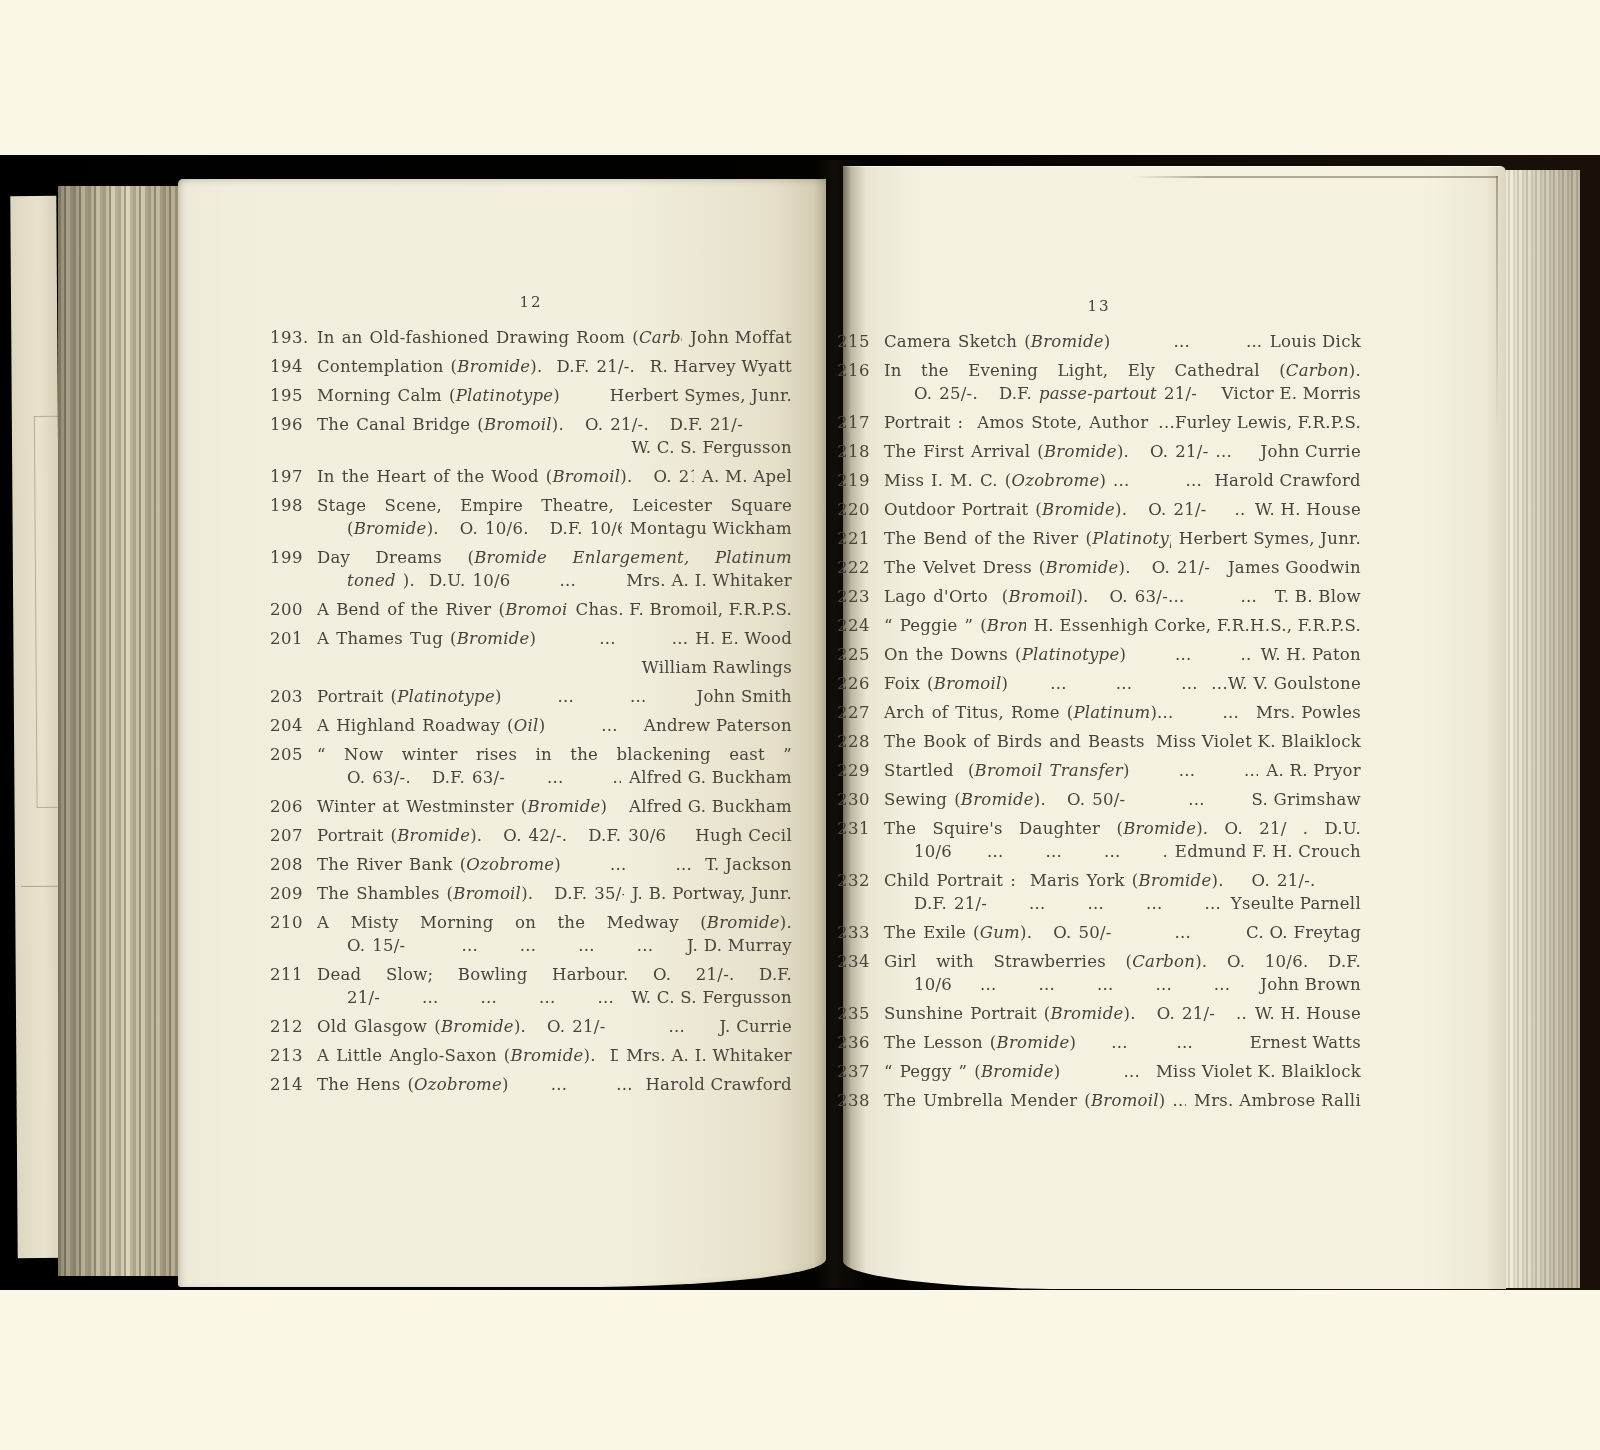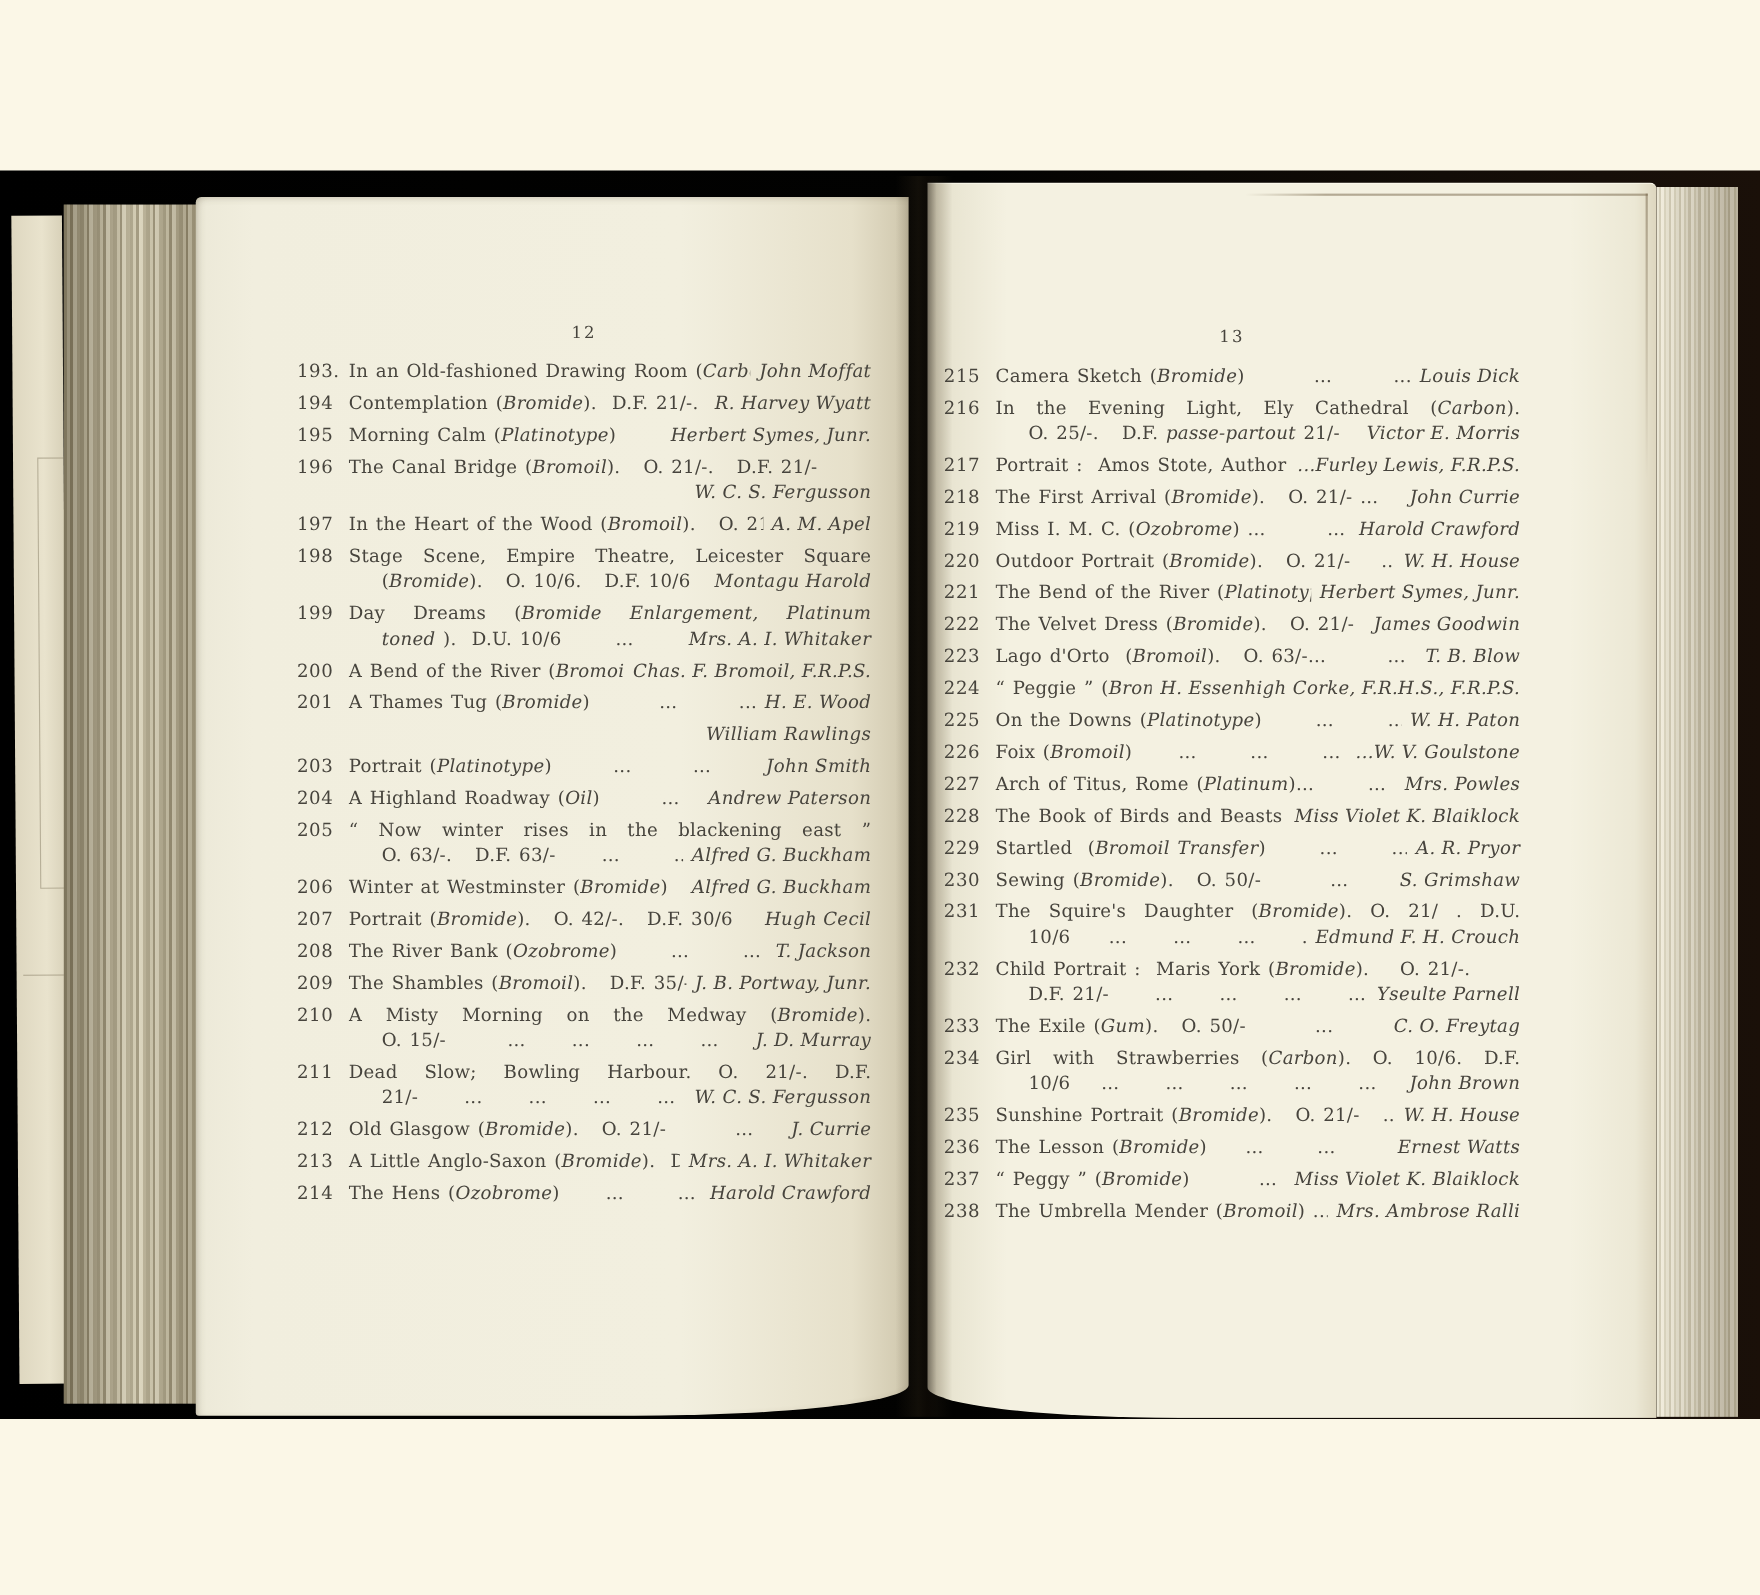--- a/index.html
+++ b/index.html
@@ -39,34 +39,34 @@
     background:linear-gradient(90deg,rgba(55,44,26,0) 0%,rgba(55,44,26,.30) 40%,rgba(22,16,9,.52) 55%,rgba(55,44,26,.18) 72%,rgba(55,44,26,0) 100%);
     pointer-events:none;}
   
   .imprint-h{position:absolute;left:1132px;top:176px;width:366px;height:2px;
     background:linear-gradient(90deg,rgba(115,98,70,0),rgba(115,98,70,.5) 20%,rgba(115,98,70,.5));}
   .imprint-v{position:absolute;left:1496px;top:176px;width:2px;height:260px;
     background:linear-gradient(180deg,rgba(115,98,70,.5),rgba(115,98,70,0));}
   
   .text-col{position:absolute;color:#47443d;font-size:16.5px;}
   .text-col-left{left:270px;top:292px;width:522px;}
-  .text-col-right{left:858px;top:296px;width:524px;}
+  .text-col-right{left:837px;top:296px;width:524px;}
   .pagenum{text-align:center;font-size:15px;letter-spacing:2px;margin-bottom:14px;
     line-height:20px;}
   .entries{margin-top:12px;}
   .entry{margin-bottom:6px;}
   .line{display:flex;align-items:flex-end;line-height:23px;}
   .num{flex:0 0 47px;letter-spacing:.5px;}
   .ltext{flex:0 1 auto;min-width:0;overflow:hidden;white-space:pre;
     letter-spacing:.25px;word-spacing:1.5px;}
   .ltext.j{flex:1 1 auto;white-space:normal;text-align:justify;text-align-last:justify;
     word-spacing:normal;}
   .cont .ltext{padding-left:30px;}
   .it{font-style:italic;}
-  .author{margin-left:auto;padding-left:8px;white-space:pre;font-style:italic;
+  .author{margin-left:auto;padding-left:8px;white-space:pre;
     letter-spacing:.3px;flex:0 0 auto;}
 </style>
 </head>
 <body>
 
 <div class="stage">
   <div class="photo-black"></div>
 
   <div class="under-page-left">
     <div class="faint-rect"></div>
@@ -126,21 +126,21 @@
           </div>
         </div>
         <div class="entry">
           <div class="line">
             <span class="num">198</span>
             <span class="ltext j"><span>Stage Scene, Empire Theatre, Leicester Square</span></span>
           </div>
           <div class="line cont">
             <span class="num"></span>
             <span class="ltext"><span>(</span><span class="it">Bromide</span><span>).   O. 10/6.   D.F. 10/6    ...</span></span>
-            <span class="author">Montagu Harold</span>
+            <span class="author">Montagu Wickham</span>
           </div>
         </div>
         <div class="entry">
           <div class="line">
             <span class="num">199</span>
             <span class="ltext j"><span>Day Dreams (</span><span class="it">Bromide Enlargement, Platinum</span></span>
           </div>
           <div class="line cont">
             <span class="num"></span>
             <span class="ltext"><span class="it">toned</span><span> ).  D.U. 10/6       ...       ...       ...</span></span>

